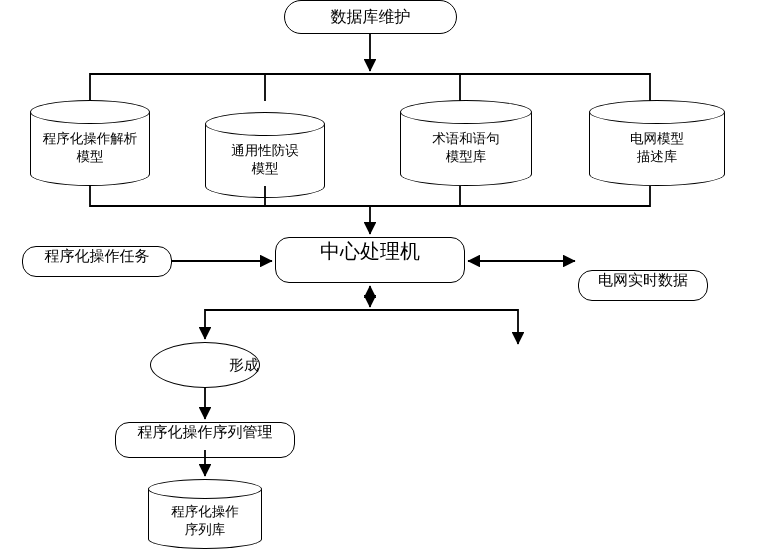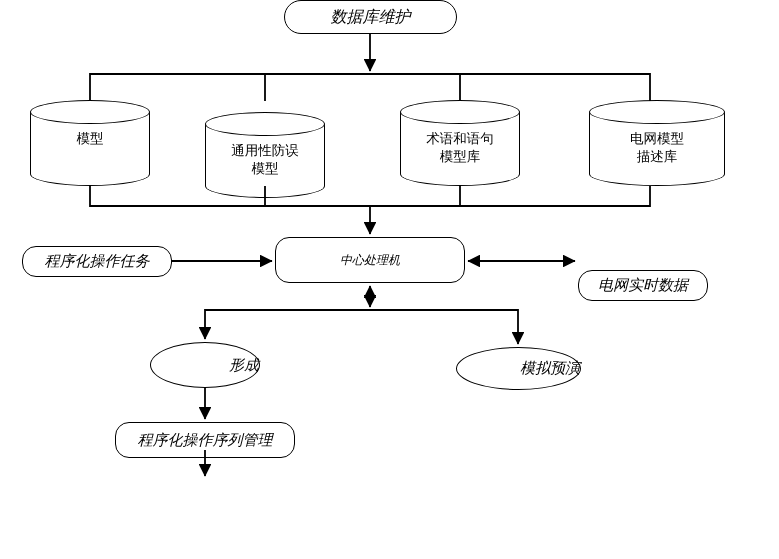--- a/index.html
+++ b/index.html
@@ -1,22 +1,22 @@
 <!DOCTYPE html>
 <html><head>
 <meta charset="utf-8">
 <style>
   html,body{margin:0;padding:0;background:#fff;}
   #stage{
     position:relative;width:779px;height:559px;background:#ffffff;overflow:hidden;
     font-family:"Liberation Serif","DejaVu Serif",serif;color:#000;
   }
-  .shape{position:absolute;box-sizing:border-box;background:#fff;border:1.6px solid #000;font-style:italic;}
+  .shape{position:absolute;box-sizing:border-box;background:#fff;border:1.6px solid #000;}
   .stadium{border-radius:17px;display:flex;align-items:center;justify-content:center;font-size:16px;}
-  .rect{display:flex;align-items:center;justify-content:center;font-size:15px;border-radius:14px;}
+  .rect{display:flex;justify-content:center;font-size:15px;border-radius:14px;}
   .ellipse{border-radius:50%;display:flex;align-items:center;justify-content:flex-end;font-size:15px;}
   .cyl{position:absolute;}
   .cyl .cyl-top{position:absolute;left:0;top:0;width:100%;height:24px;border:1.6px solid #000;
     border-radius:50%;background:#fff;box-sizing:border-box;z-index:2;}
   .cyl .cyl-body{position:absolute;left:0;top:12px;width:100%;bottom:0;border:1.6px solid #000;border-top:none;
     border-radius:0 0 50% 50% / 0 0 12px 12px;background:#fff;box-sizing:border-box;z-index:1;}
   .cyl .cyl-label{position:absolute;left:0;top:30px;width:100%;text-align:center;z-index:3;
     font-size:13.5px;line-height:18px;}
   .cyl.small .cyl-top{height:20px;}
   .cyl.small .cyl-body{top:10px;border-radius:0 0 50% 50% / 0 0 10px 10px;}
@@ -29,75 +29,81 @@
 <div id="stage">
 
   <div class="shape stadium" style="left:284px;top:0;width:173px;height:34px;">
     <span>数据库维护</span>
   </div>
 
   <div class="cyl" style="left:30px;top:100px;width:120px;height:86px;">
     <div class="cyl-top"></div>
     <div class="cyl-body"></div>
     <div class="cyl-label">
+      <div>程序化操作解析</div>
       <div>模型</div>
     </div>
   </div>
 
   <div class="cyl" style="left:205px;top:112px;width:120px;height:86px;">
     <div class="cyl-top"></div>
     <div class="cyl-body"></div>
     <div class="cyl-label">
       <div>通用性防误</div>
       <div>模型</div>
     </div>
   </div>
 
-  <div class="cyl" style="left:400px;top:100px;width:120px;height:86px;">
+  <div class="cyl" style="left:400px;top:100px;width:120px;height:86px;padding-left:12px;">
     <div class="cyl-top"></div>
     <div class="cyl-body"></div>
     <div class="cyl-label">
       <div>术语和语句</div>
       <div>模型库</div>
     </div>
   </div>
 
   <div class="cyl" style="left:589px;top:100px;width:136px;height:86px;">
     <div class="cyl-top"></div>
     <div class="cyl-body"></div>
     <div class="cyl-label">
       <div>电网模型</div>
       <div>描述库</div>
     </div>
   </div>
 
-  <div class="shape rect" style="left:275px;top:237px;width:190px;height:46px;font-size:12px;">
+  <div class="shape rect" style="left:275px;top:237px;width:190px;height:46px;font-size:20px;">
     <span>中心处理机</span>
   </div>
 
   <div class="shape rect" style="left:22px;top:246px;width:150px;height:31px;">
     <span>程序化操作任务</span>
   </div>
 
   <div class="shape rect" style="left:578px;top:246px;width:130px;height:31px;margin-top:24px;">
     <span>电网实时数据</span>
   </div>
 
   <div class="shape ellipse" style="left:150px;top:342px;width:110px;height:46px;">
     <span>形成</span>
   </div>
 
-  <div class="shape ellipse" style="left:456px;top:347px;width:125px;height:43px;">
-    <span>模拟预演</span>
-  </div>
 
   <div class="shape rect" style="left:115px;top:422px;width:180px;height:36px;">
     <span>程序化操作序列管理</span>
   </div>
 
+  <div class="cyl small" style="left:148px;top:479px;width:114px;height:70px;">
+    <div class="cyl-top"></div>
+    <div class="cyl-body"></div>
+    <div class="cyl-label">
+      <div>程序化操作</div>
+      <div>序列库</div>
+    </div>
+  </div>
 
   <svg id="wires" viewBox="0 0 779 559" xmlns="http://www.w3.org/2000/svg">
     <defs>
       <marker id="ah" viewBox="0 0 10 10" refX="9.5" refY="5" markerWidth="7" markerHeight="7" orient="auto-start-reverse">
         <path d="M0,0 L10,5 L0,10 z" fill="#000"></path>
       </marker>
     </defs>
     <g stroke="#000" stroke-width="1.8" fill="none">
 
       <line x1="370" y1="34" x2="370" y2="71" marker-end="url(#ah)"></line>

